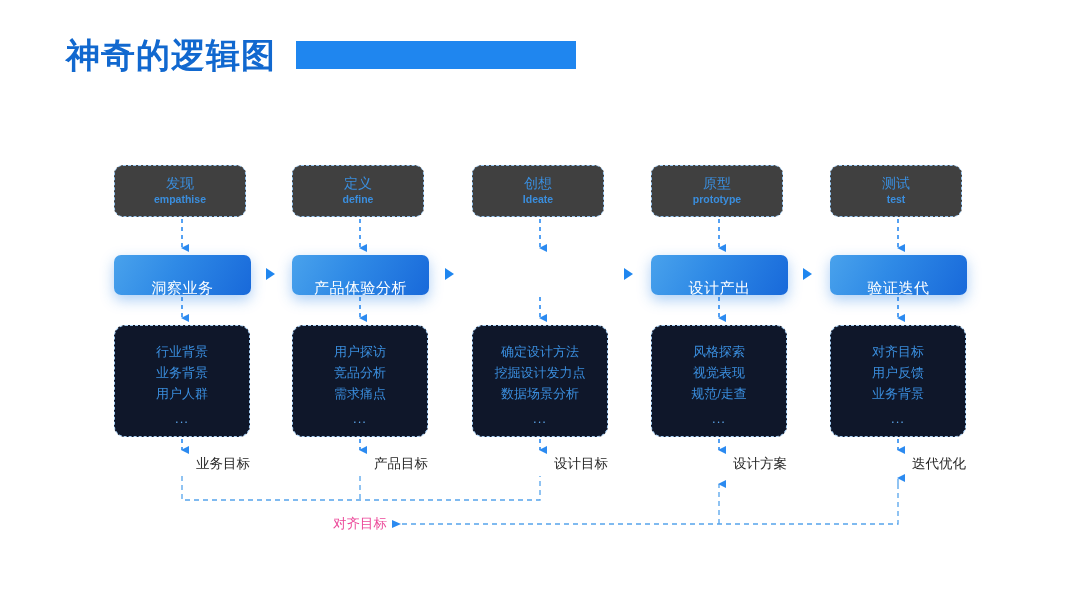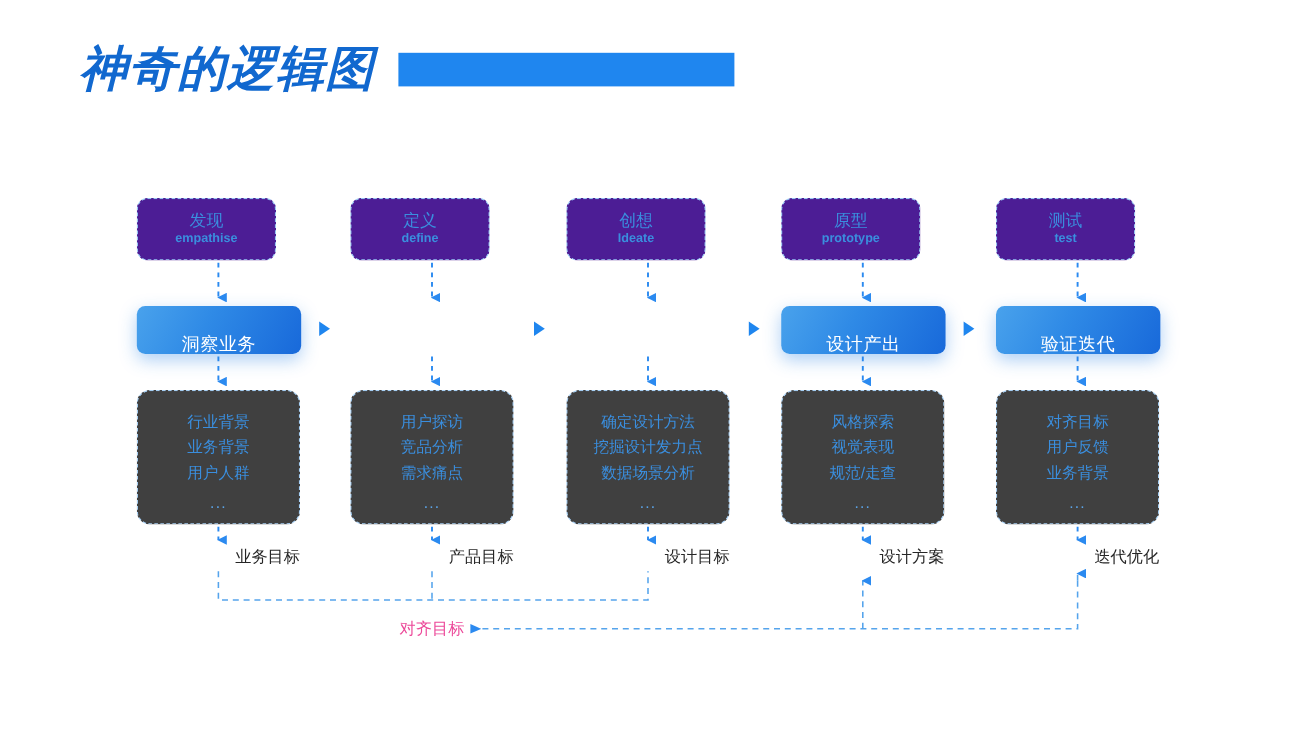--- a/index.html
+++ b/index.html
@@ -18,27 +18,26 @@
 
   
   #header {
     position: absolute;
     left: 66px;
     top: 38px;
     display: flex;
     align-items: center;
   }
   #page-title {
-    font-size: 40px;
+    font-size: 34px;
     font-weight: bold;
     color: #1168cf;
     letter-spacing: 1px;
     line-height: 1;
     white-space: nowrap;
-    font-style: italic;
   }
   #title-bar {
     width: 280px;
     height: 28px;
     background: #1f86ef;
     margin-left: 20px;
   }
 
   
   #diagram {
@@ -46,26 +45,26 @@
     left: 0;
     top: 0;
     width: 1080px;
     height: 608px;
   }
 
   
   .phase-box {
     position: absolute;
     top: 165px;
-    width: 116px;
+    width: 132px;
     height: 52px;
     box-sizing: border-box;
     border: 1px dashed #97c7f3;
     border-radius: 9px;
-    background: #4c1d95;
+    background: #404040;
     display: flex;
     flex-direction: column;
     align-items: center;
     justify-content: center;
   }
   .phase-cn {
     font-size: 14px;
     color: #3a8ede;
     line-height: 1.25;
   }
@@ -100,21 +99,21 @@
 
   
   .detail-box {
     position: absolute;
     top: 325px;
     width: 136px;
     height: 112px;
     box-sizing: border-box;
     border: 1px dashed #a6cff4;
     border-radius: 11px;
-    background: #404040;
+    background: #0f172a;
     display: flex;
     flex-direction: column;
     align-items: center;
     justify-content: flex-start;
     padding-top: 15px;
   }
   .detail-line {
     font-size: 13px;
     color: #3a8ede;
     line-height: 1.62;
@@ -259,20 +258,23 @@
     <div class="detail-line">业务背景</div>
     <div class="detail-line">用户人群</div>
     <div class="detail-ellipsis">...</div>
   </div>
   <div class="goal-label" style="left:114px">业务目标</div>
 
   <div class="phase-box" style="left:292px">
     <div class="phase-cn">定义</div>
     <div class="phase-en">define</div>
   </div>
+  <div class="stage-box" style="left:292px">
+    <div class="stage-label">产品体验分析</div>
+  </div>
   <div class="detail-box" style="left:292px">
     <div class="detail-line">用户探访</div>
     <div class="detail-line">竞品分析</div>
     <div class="detail-line">需求痛点</div>
     <div class="detail-ellipsis">...</div>
   </div>
   <div class="goal-label" style="left:292px">产品目标</div>
 
   <div class="phase-box" style="left:472px">
     <div class="phase-cn">创想</div>

